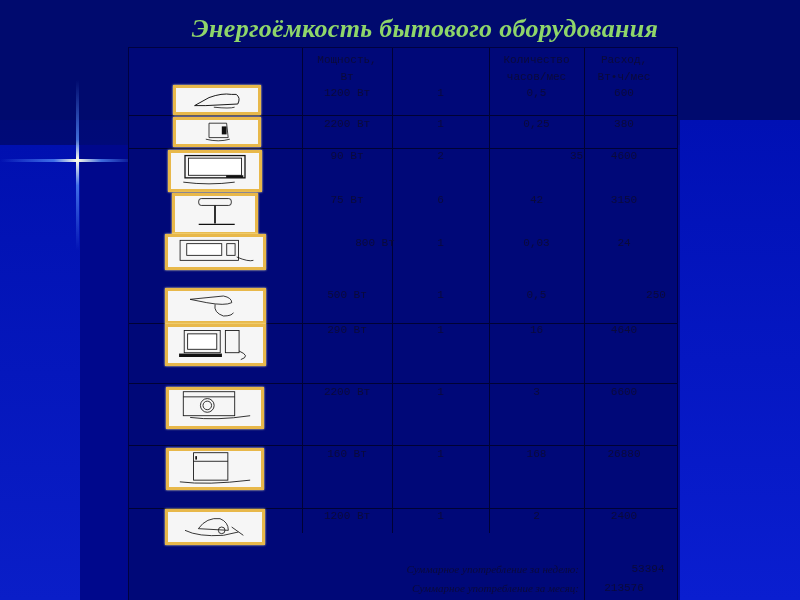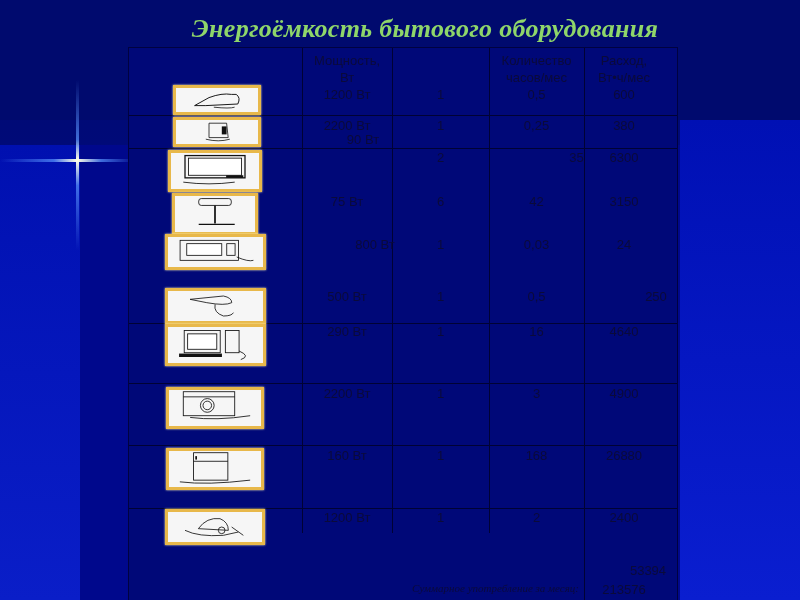--- a/index.html
+++ b/index.html
@@ -37,22 +37,22 @@
     font-family:"Liberation Serif", serif; font-style:italic; font-weight:bold;
     font-size:26px; color:#8fd66a; letter-spacing:0.3px;
   }
   .table-wrap {
     position:absolute; left:128px; top:47px; width:548px; height:553px;
     background:#000878;
     border:1px solid #000240;
   }
   .grid-line { position:absolute; background:#000234; }
   .cell-text {
-    position:absolute; text-align:center; color:#0a0a3a; font-size:13px;
-    font-family:Liberation Sans, sans-serif;
+    position:absolute; text-align:center; color:#0a0a3a; font-size:11px;
+    font-family:Liberation Mono, monospace;
   }
   .hdr-text { line-height:17px; }
   .sum-text {
     position:absolute; text-align:right; color:#0a0a3a; font-size:11px; font-style:italic;
   }
   .pic {
     position:absolute; background:#f6f6f6; border:3px solid #e8b84a;
     box-shadow:0 0 2px #fff3b0; box-sizing:border-box;
   }
   .pic svg { width:100%; height:100%; display:block; }
@@ -99,24 +99,24 @@
   <div class="cell-text" style="left:173px;top:39px;width:90px;">1200 Вт</div>
   <div class="cell-text" style="left:263px;top:39px;width:97px;">1</div>
   <div class="cell-text" style="left:360px;top:39px;width:95px;">0,5</div>
   <div class="cell-text" style="left:455px;top:39px;width:80px;">600</div>
 
   <div class="cell-text" style="left:173px;top:70px;width:90px;">2200 Вт</div>
   <div class="cell-text" style="left:263px;top:70px;width:97px;">1</div>
   <div class="cell-text" style="left:360px;top:70px;width:95px;">0,25</div>
   <div class="cell-text" style="left:455px;top:70px;width:80px;">380</div>
 
-  <div class="cell-text" style="left:173px;top:84px;width:90px;margin-left:16px;">90 Вт</div>
+  <div class="cell-text" style="left:173px;top:102px;width:90px;">90 Вт</div>
   <div class="cell-text" style="left:263px;top:102px;width:97px;">2</div>
   <div class="cell-text" style="left:360px;top:102px;width:95px;padding-left:40px;">35</div>
-  <div class="cell-text" style="left:455px;top:102px;width:80px;">6300</div>
+  <div class="cell-text" style="left:455px;top:102px;width:80px;">4600</div>
 
   <div class="cell-text" style="left:173px;top:146px;width:90px;">75 Вт</div>
   <div class="cell-text" style="left:263px;top:146px;width:97px;">6</div>
   <div class="cell-text" style="left:360px;top:146px;width:95px;">42</div>
   <div class="cell-text" style="left:455px;top:146px;width:80px;">3150</div>
 
   <div class="cell-text" style="left:173px;top:189px;width:90px;margin-left:28px;">800 Вт</div>
   <div class="cell-text" style="left:263px;top:189px;width:97px;">1</div>
   <div class="cell-text" style="left:360px;top:189px;width:95px;">0,03</div>
   <div class="cell-text" style="left:455px;top:189px;width:80px;">24</div>
@@ -127,32 +127,33 @@
   <div class="cell-text" style="left:455px;top:241px;width:80px;padding-left:32px;">250</div>
 
   <div class="cell-text" style="left:173px;top:276px;width:90px;">290 Вт</div>
   <div class="cell-text" style="left:263px;top:276px;width:97px;">1</div>
   <div class="cell-text" style="left:360px;top:276px;width:95px;">16</div>
   <div class="cell-text" style="left:455px;top:276px;width:80px;">4640</div>
 
   <div class="cell-text" style="left:173px;top:338px;width:90px;">2200 Вт</div>
   <div class="cell-text" style="left:263px;top:338px;width:97px;">1</div>
   <div class="cell-text" style="left:360px;top:338px;width:95px;">3</div>
-  <div class="cell-text" style="left:455px;top:338px;width:80px;">4900</div>
+  <div class="cell-text" style="left:455px;top:338px;width:80px;">6600</div>
 
   <div class="cell-text" style="left:173px;top:400px;width:90px;">160 Вт</div>
   <div class="cell-text" style="left:263px;top:400px;width:97px;">1</div>
   <div class="cell-text" style="left:360px;top:400px;width:95px;">168</div>
   <div class="cell-text" style="left:455px;top:400px;width:80px;">26880</div>
 
   <div class="cell-text" style="left:173px;top:462px;width:90px;">1200 Вт</div>
   <div class="cell-text" style="left:263px;top:462px;width:97px;">1</div>
   <div class="cell-text" style="left:360px;top:462px;width:95px;">2</div>
   <div class="cell-text" style="left:455px;top:462px;width:80px;text-align:center;">2400</div>
 
+  <div class="sum-text" style="left:150px;top:515px;width:300px;">Суммарное употребление за неделю:</div>
   <div class="cell-text" style="left:455px;top:515px;width:80px;padding-left:24px;">53394</div>
   <div class="sum-text" style="left:150px;top:534px;width:300px;">Суммарное употребление за месяц:</div>
   <div class="cell-text" style="left:455px;top:534px;width:80px;">213576</div>
 </div>
 
 <div class="pic" style="left:173px;top:85px;width:88px;height:30px;">
   <svg viewBox="0 0 88 30">
       <path d="M16 22 L34 12 Q50 6 62 8 L68 8 Q74 12 70 20 L30 22 Z" fill="none" stroke="#111" stroke-width="1.2"></path>
       <path d="M40 24 Q60 26 66 24" fill="none" stroke="#111"></path>
     </svg>

